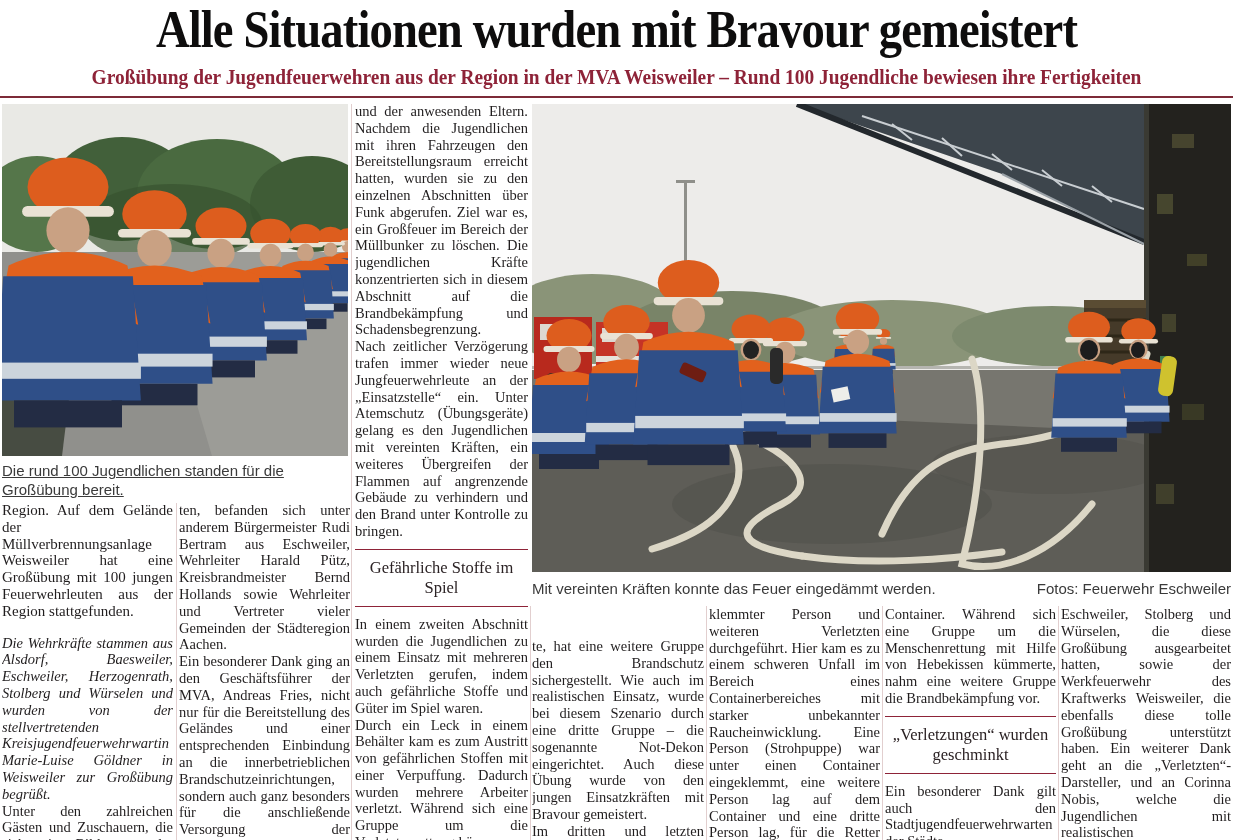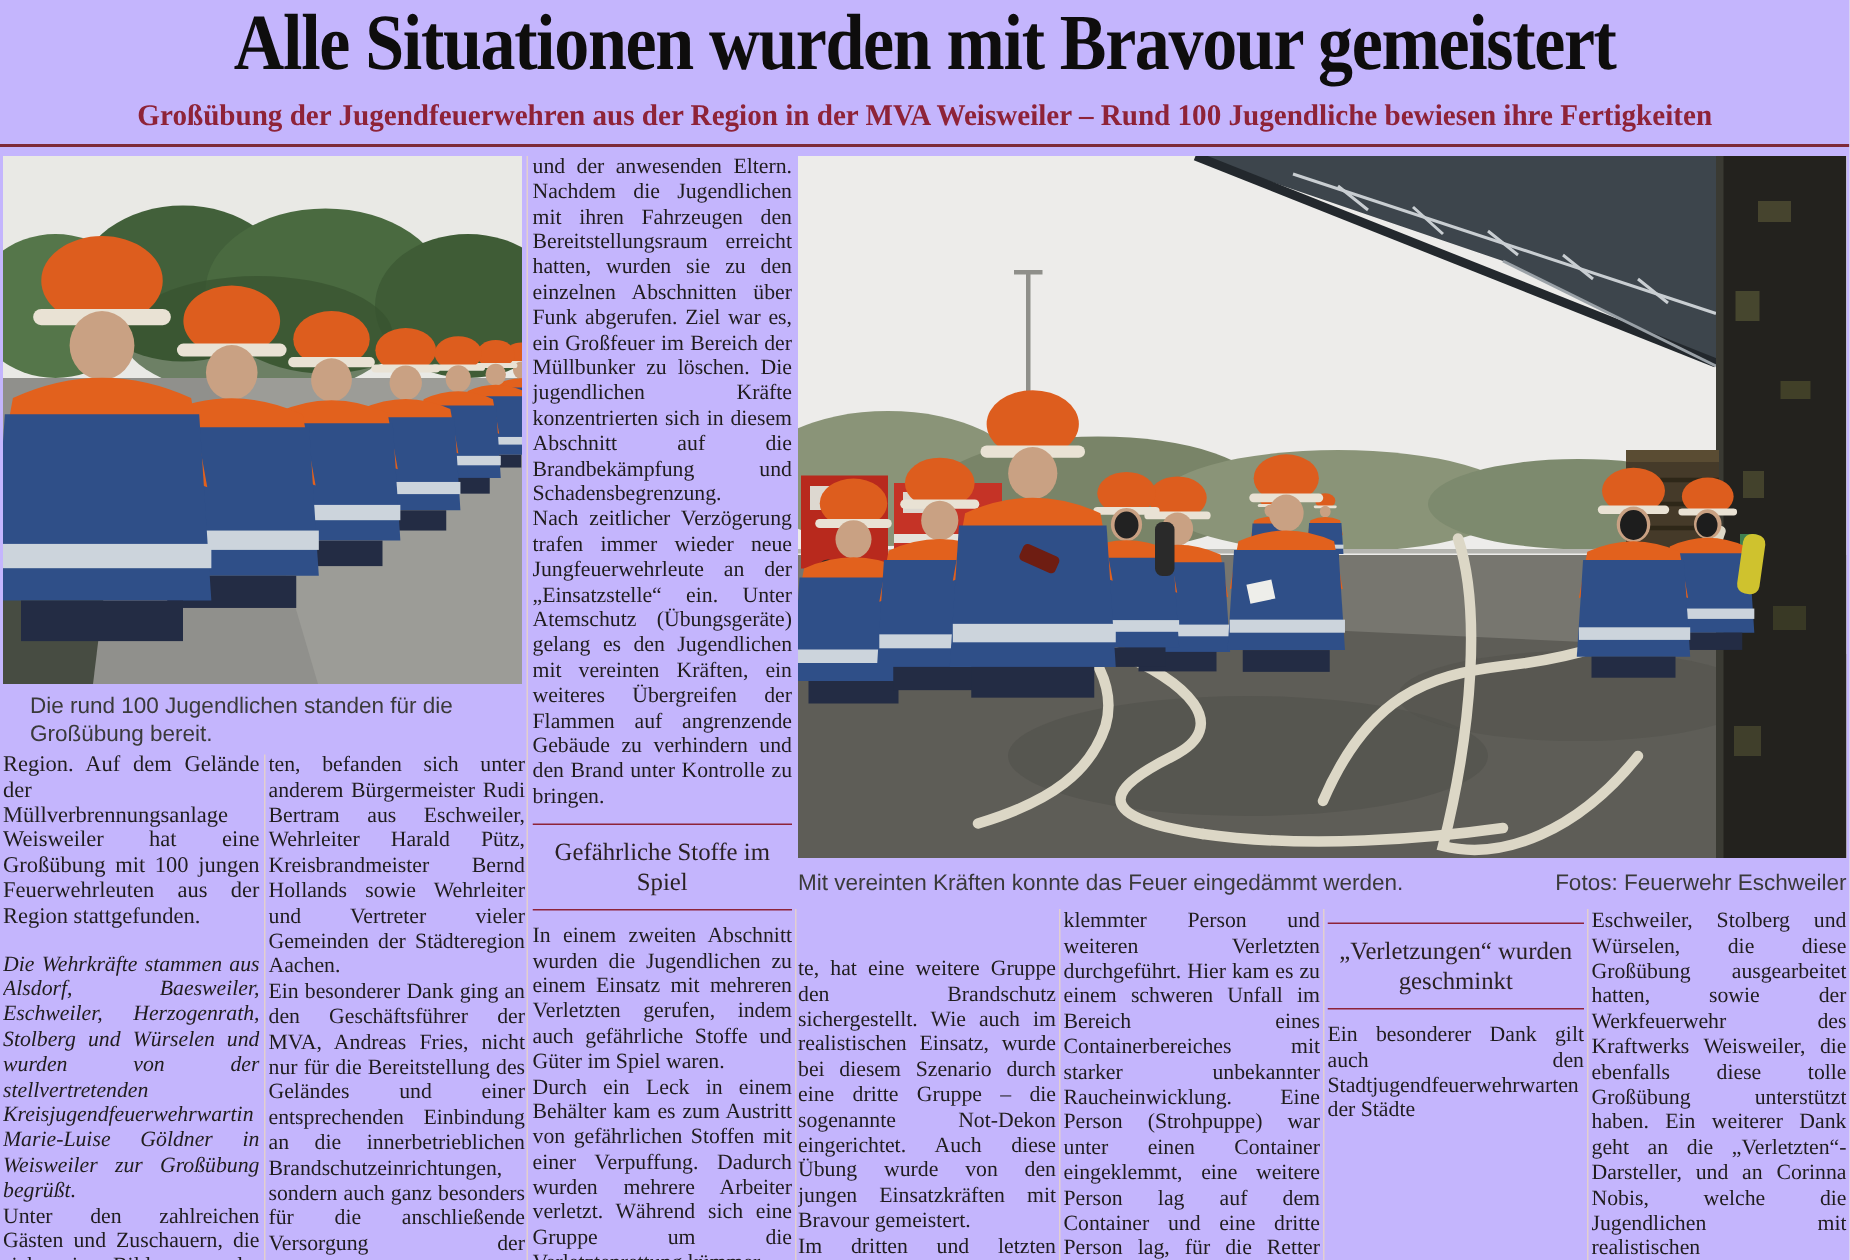--- a/index.html
+++ b/index.html
@@ -1,18 +1,18 @@
 <!DOCTYPE html>
 <html lang="de"><head>
 <meta charset="utf-8">
 <style>
   html,body { margin:0; padding:0; background:#e8e8e8; }
   #page {
     position:relative; width:1233px; height:840px; margin:0 auto;
-    background:#c4b5fd; overflow:hidden;
+    background:#ffffff; overflow:hidden;
     font-family:"Liberation Serif", serif; color:#201d1e;
   }
   
   .headline {
     position:absolute; left:0; top:2px; width:1233px; text-align:center;
     font-weight:bold; font-size:53px; line-height:1.05; color:#0e0d0d;
     transform:scaleX(0.88); transform-origin:center; letter-spacing:-1px;
     white-space:nowrap;
   }
   .subheadline {
@@ -27,21 +27,21 @@
   
   .photo { position:absolute; overflow:hidden; background:#e9e9e5; }
   .photo svg { display:block; }
   #photo-left  { left:2px;   top:104px; width:346px; height:352px; }
   #photo-right { left:532px; top:104px; width:699px; height:468px; }
   
   .caption {
     position:absolute; font-family:"Liberation Sans", sans-serif;
     font-size:15px; line-height:19px; color:#3a3a3a;
   }
-  #caption-left { left:20px; top:461px; width:346px; }
+  #caption-left { left:2px; top:461px; width:346px;text-decoration:underline; }
   #caption-right-row { left:532px; top:579px; width:699px; display:flex; justify-content:space-between; }
   
   .col {
     position:absolute; font-size:14.5px; line-height:16.8px;
     text-align:justify; overflow:hidden;
   }
   .col p { margin:0; }
   .col p.gap { margin-top:15px;font-style:italic; }
   .lead { font-weight:normal; font-size:15px; }
   #col1   { left:2px;    top:502px; width:171px; height:338px; }
@@ -225,20 +225,21 @@
   <div class="col" id="col4">
     <p>te, hat eine weitere Gruppe den Brandschutz sichergestellt. Wie auch im realistischen Einsatz, wurde bei diesem Szenario durch eine dritte Gruppe – die sogenannte Not-Dekon eingerichtet. Auch diese Übung wurde von den jungen Einsatzkräften mit Bravour gemeistert.</p>
     <p>Im dritten und letzten Abschnitt wurde dann eine technische Hilfe mit einge-</p>
   </div>
 
   <div class="col" id="col5">
     <p>klemmter Person und weiteren Verletzten durchgeführt. Hier kam es zu einem schweren Unfall im Bereich eines Containerbereiches mit starker unbekannter Raucheinwicklung. Eine Person (Strohpuppe) war unter einen Container eingeklemmt, eine weitere Person lag auf dem Container und eine dritte Person lag, für die Retter nicht einsehbar, hinter einem</p>
   </div>
 
   <div class="col" id="col6">
+    <p>Container. Während sich eine Gruppe um die Menschenrettung mit Hilfe von Hebekissen kümmerte, nahm eine weitere Gruppe die Brandbekämpfung vor.</p>
     <div class="colhead">„Verletzungen“ wurden geschminkt</div>
     <p>Ein besonderer Dank gilt auch den Stadtjugendfeuerwehrwarten der Städte</p>
   </div>
 
   <div class="col" id="col7">
     <p><span>Eschweiler, Stolberg und Würselen, die diese Großübung ausgearbeitet hatten, sowie der Werkfeuerwehr des Kraftwerks Weisweiler, die ebenfalls diese tolle Großübung unterstützt haben. Ein weiterer Dank geht an die „Verletzten“- Darsteller, und an Corinna Nobis, welche die Jugendlichen mit realistischen Verletzungsmustern geschminkt hatte.</span> </p>
   </div>
 
   <div class="vrule" style="left:176px; top:503px; height:337px;"></div>
   <div class="vrule" style="left:351px; top:104px; height:736px;"></div>

